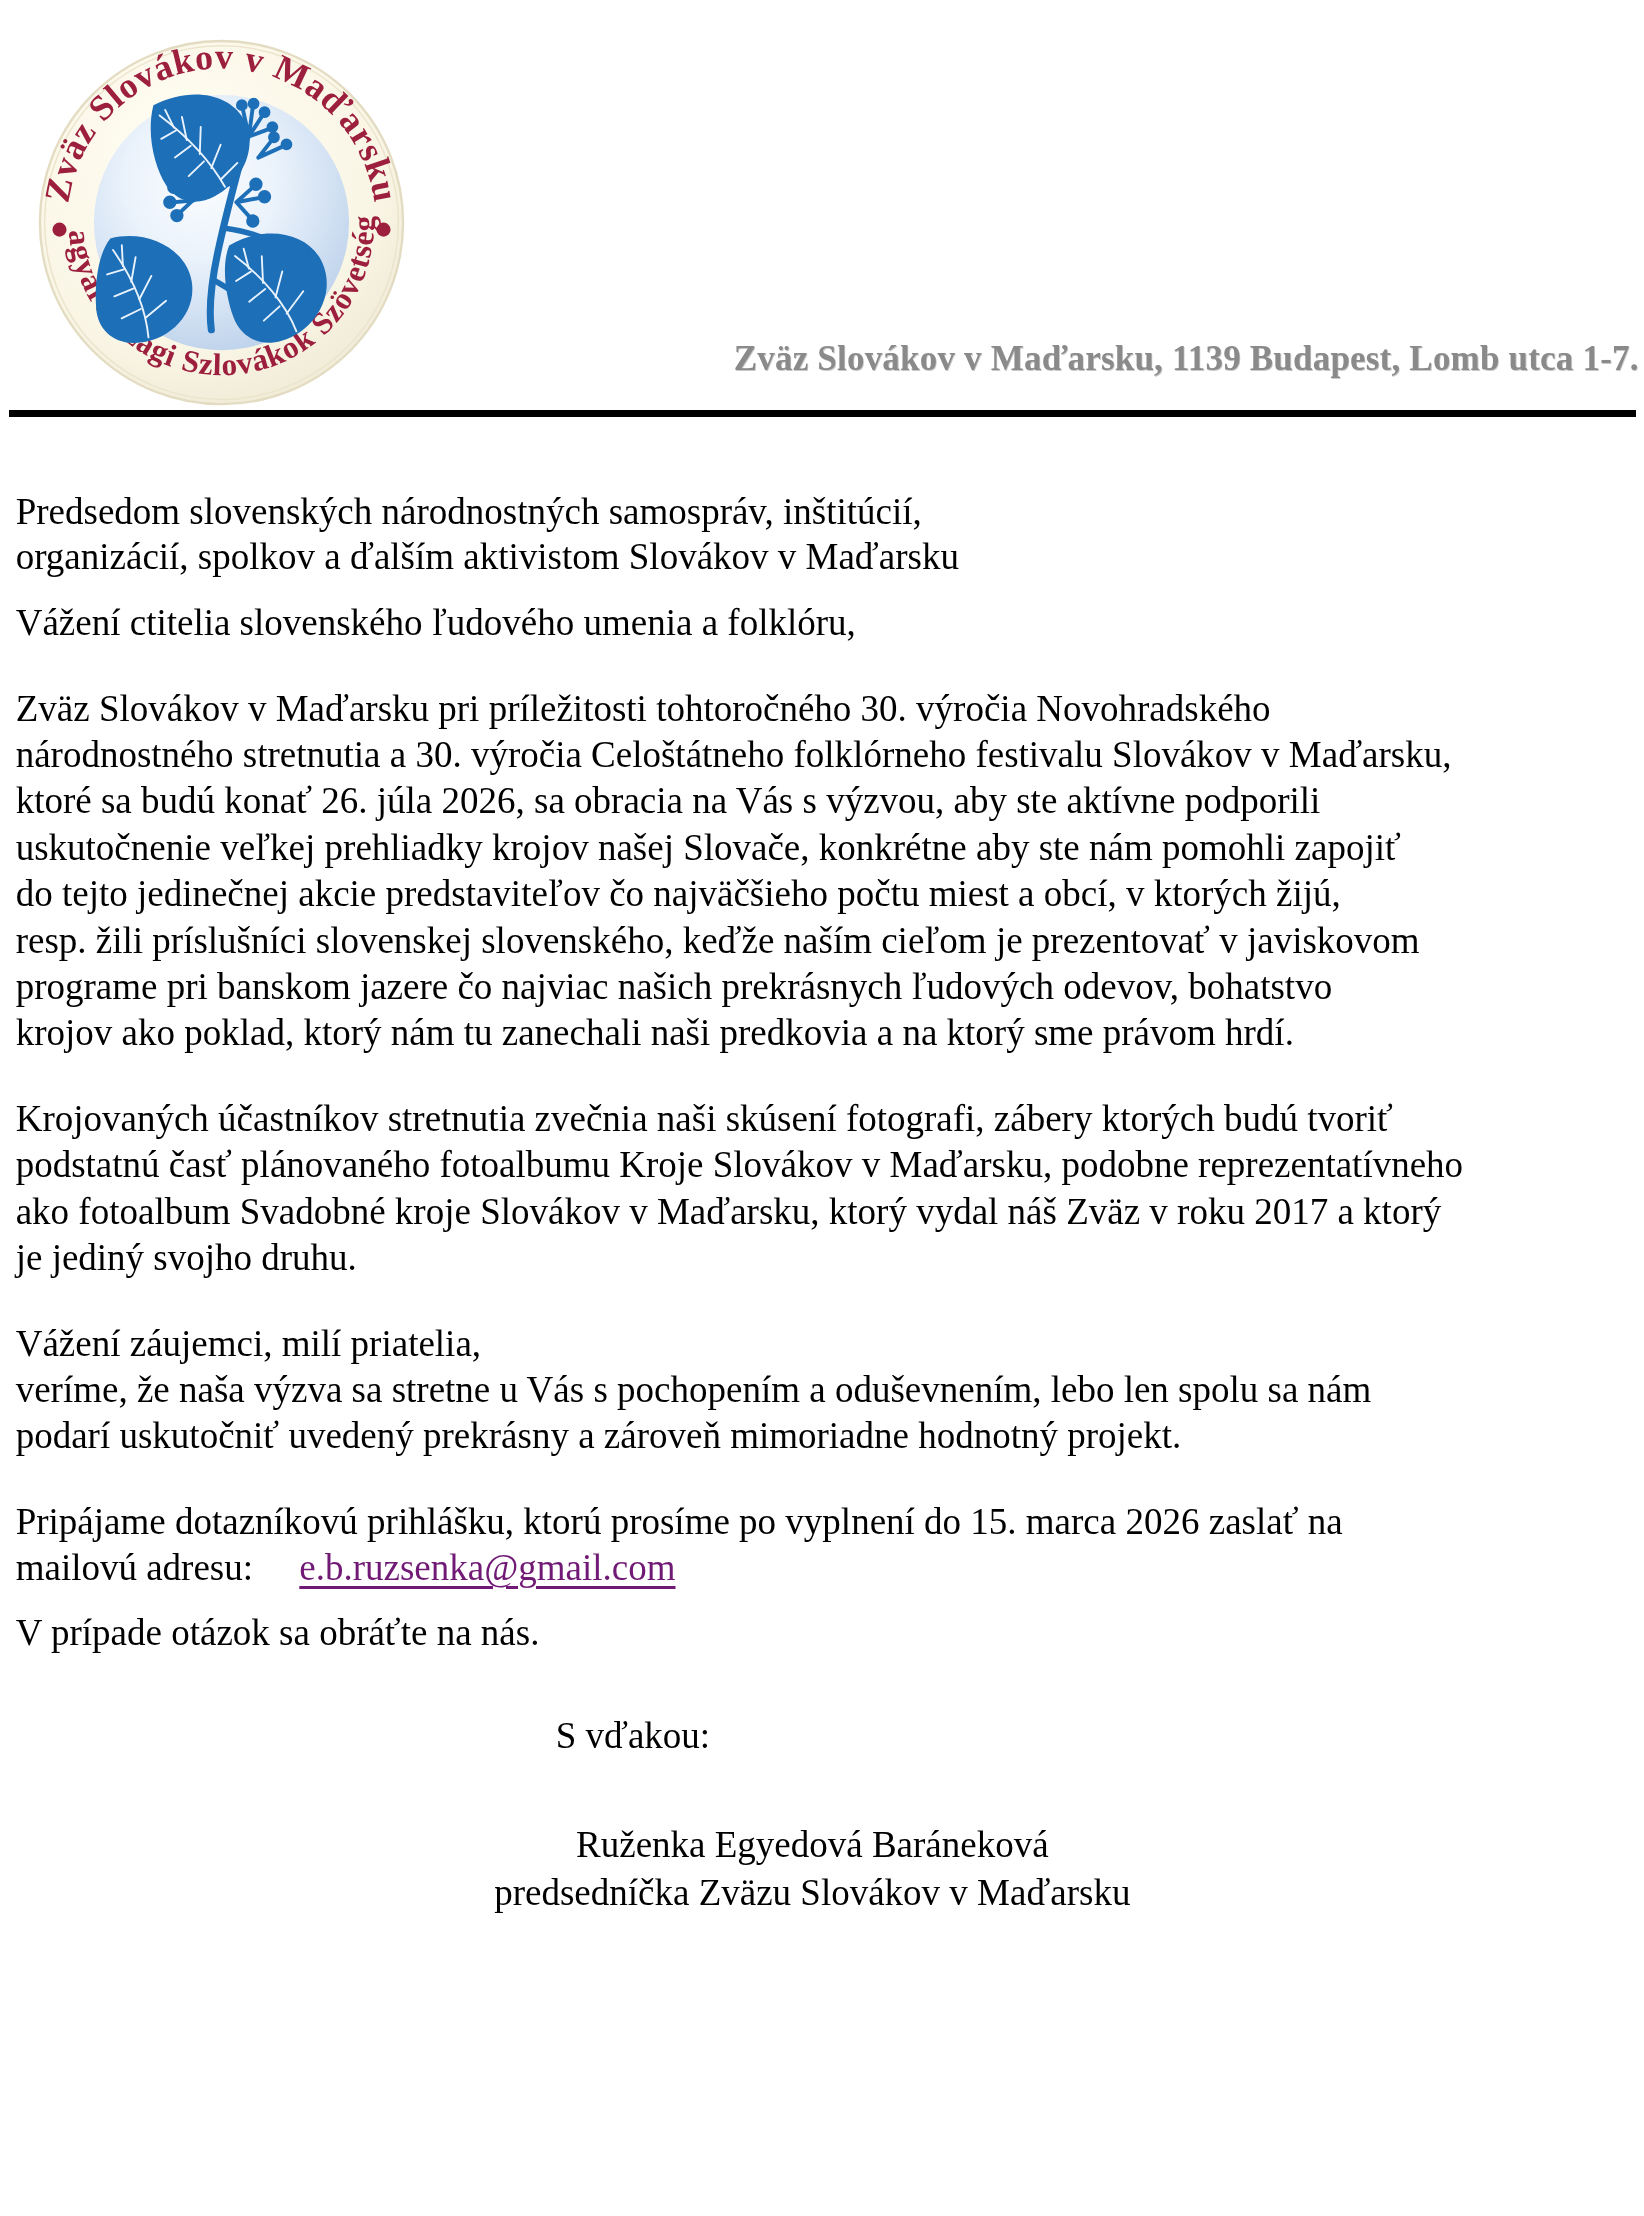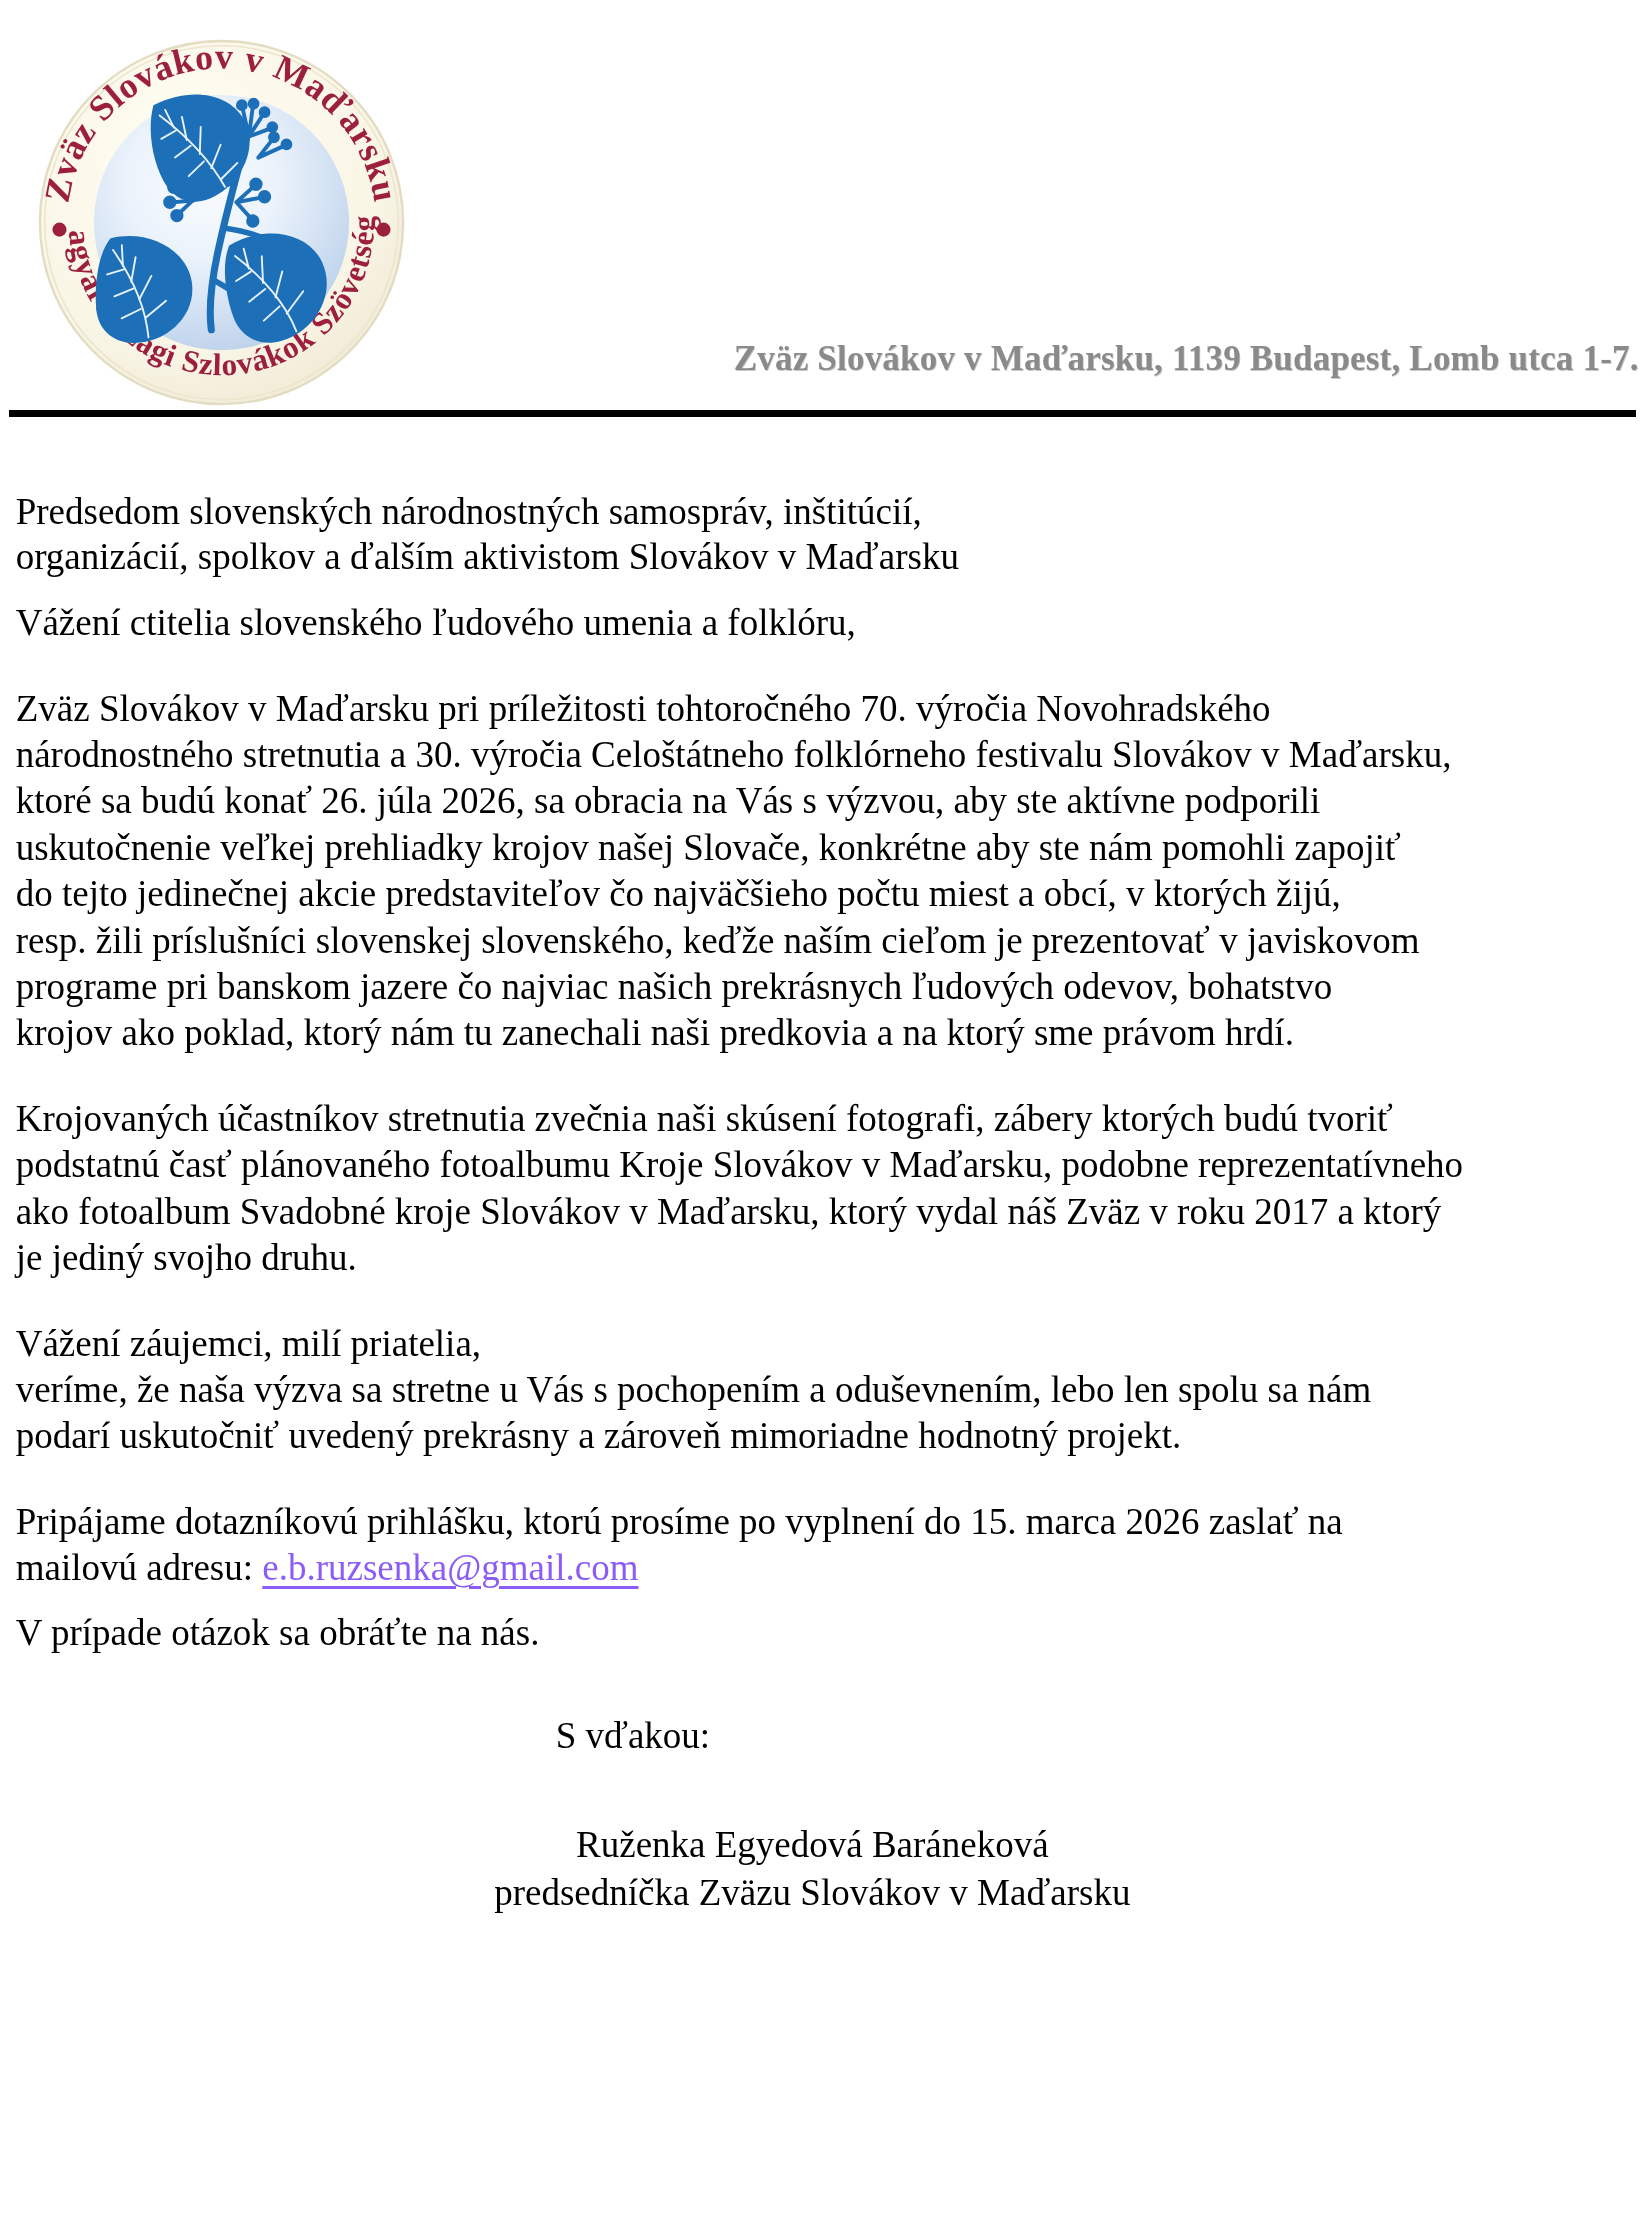--- a/index.html
+++ b/index.html
@@ -115,21 +115,22 @@
     font-size: 37px;
     line-height: 1.3;
     padding-right: 19px;
   }
   .signature .ln { display: block; }
 
   .email-link {
     text-decoration: underline;
     text-underline-offset: 5.5px;
     text-decoration-thickness: 3.1px;
-    color: #8b5cf6;
+    color: #701a75;
+    margin-left: 37px;
   }
 </style>
 </head>
 <body>
 
 <div class="page">
 
   <div class="letterhead">
 
     <div class="logo-wrap">
@@ -237,21 +238,21 @@
   <div class="content">
 
     <div class="addressee">
       <span class="ln">Predsedom slovenských národnostných samospráv, inštitúcií,</span>
       <span class="ln">organizácií, spolkov a ďalším aktivistom Slovákov v Maďarsku</span>
     </div>
 
     <div class="salutation">Vážení ctitelia slovenského ľudového umenia a folklóru,</div>
 
     <div class="para">
-      <span class="ln">Zväz Slovákov v Maďarsku pri príležitosti tohtoročného 70. výročia Novohradského</span>
+      <span class="ln">Zväz Slovákov v Maďarsku pri príležitosti tohtoročného 30. výročia Novohradského</span>
       <span class="ln">národnostného stretnutia a 30. výročia Celoštátneho folklórneho festivalu Slovákov v Maďarsku,</span>
       <span class="ln">ktoré sa budú konať 26. júla 2026, sa obracia na Vás s výzvou, aby ste aktívne podporili</span>
       <span class="ln">uskutočnenie veľkej prehliadky krojov našej Slovače, konkrétne aby ste nám pomohli zapojiť</span>
       <span class="ln">do tejto jedinečnej akcie predstaviteľov čo najväčšieho počtu miest a obcí, v ktorých žijú,</span>
       <span class="ln">resp. žili príslušníci slovenskej slovenského, keďže naším cieľom je prezentovať v javiskovom</span>
       <span class="ln">programe pri banskom jazere čo najviac našich prekrásnych ľudových odevov, bohatstvo</span>
       <span class="ln">krojov ako poklad, ktorý nám tu zanechali naši predkovia a na ktorý sme právom hrdí.</span>
     </div>
 
     <div class="para block-gap-lg">

